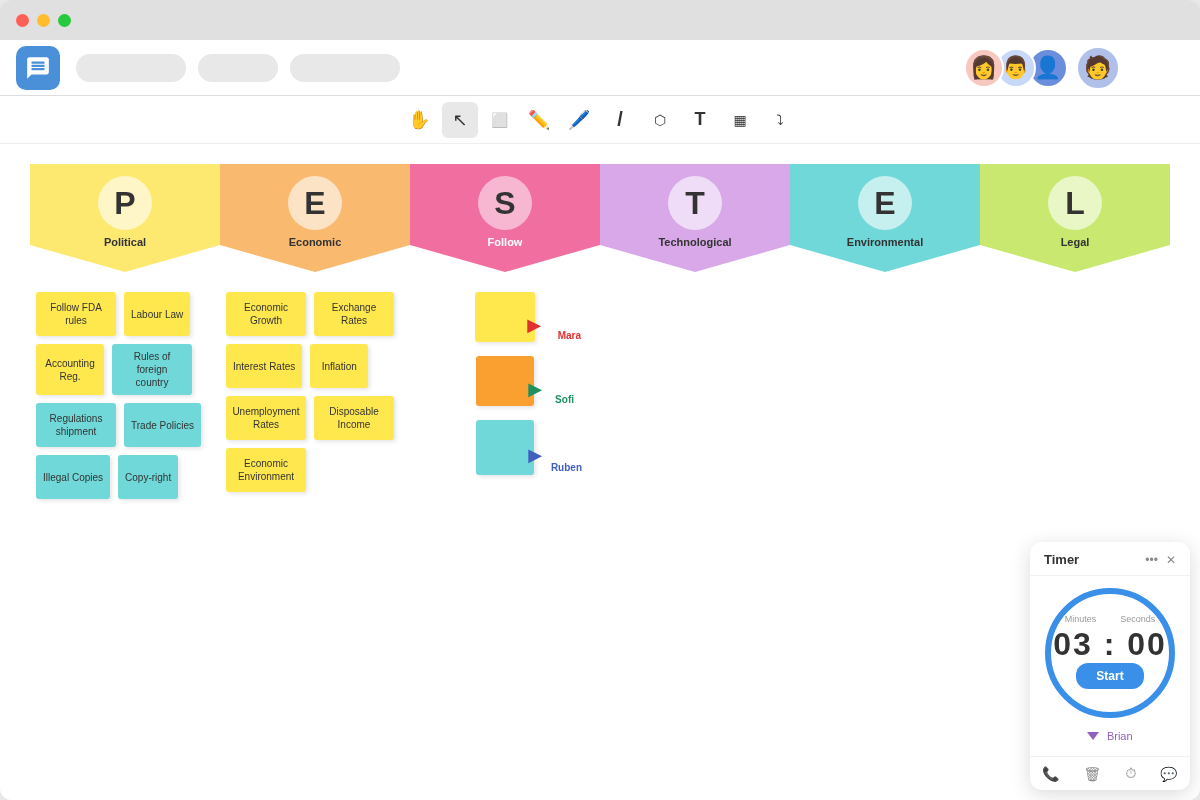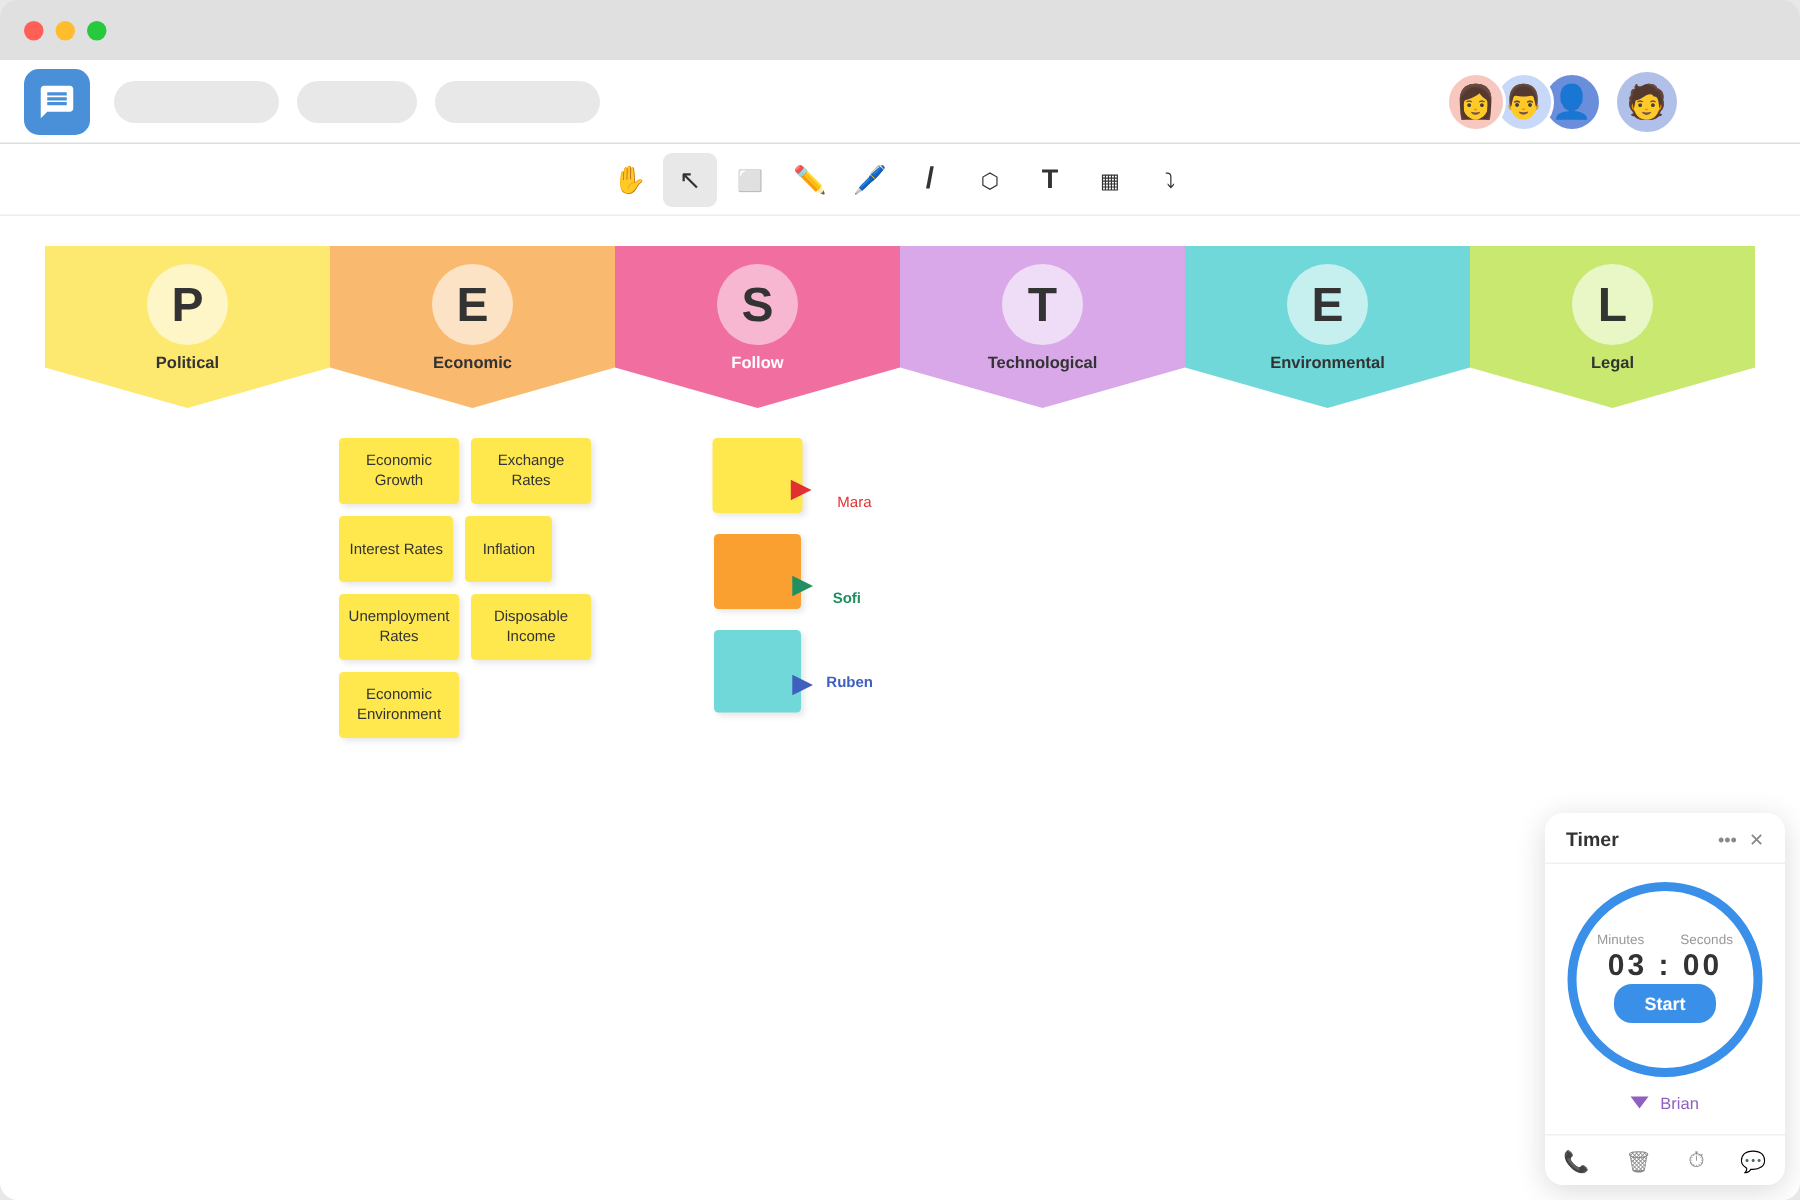--- a/index.html
+++ b/index.html
@@ -67,21 +67,21 @@
 
     
     .timer-widget { position: absolute; bottom: 10px; right: 10px; width: 160px; background: white; border-radius: 12px; box-shadow: 0 4px 20px rgba(0,0,0,0.15); overflow: hidden; }
     .timer-header { display: flex; align-items: center; justify-content: space-between; padding: 10px 14px 8px; border-bottom: 1px solid #f0f0f0; }
     .timer-title { font-size: 13px; font-weight: 600; color: #333; }
     .timer-controls { display: flex; gap: 8px; }
     .timer-ctrl-btn { background: none; border: none; cursor: pointer; color: #888; font-size: 12px; }
     .timer-body { padding: 12px; display: flex; flex-direction: column; align-items: center; }
     .timer-circle { width: 130px; height: 130px; border-radius: 50%; border: 6px solid #3a90e8; display: flex; flex-direction: column; align-items: center; justify-content: center; position: relative; margin-bottom: 8px; }
     .timer-labels { display: flex; gap: 24px; font-size: 9px; color: #999; margin-bottom: 2px; }
-    .timer-display { font-size: 20px; font-weight: bold; color: #333; letter-spacing: 2px; }
+    .timer-display { font-size: 32px; font-weight: bold; color: #333; letter-spacing: 2px; }
     .timer-start-btn { background: #3a90e8; color: white; border: none; border-radius: 12px; padding: 6px 20px; font-size: 12px; font-weight: 600; cursor: pointer; margin-bottom: 4px; }
     .timer-user { font-size: 11px; color: #9060c0; font-weight: 500; margin-top: 44px; }
     .timer-user-cursor { display: inline-block; width: 0; height: 0; border-left: 6px solid transparent; border-right: 6px solid transparent; border-top: 8px solid #9060c0; margin-right: 3px; vertical-align: middle; }
     .timer-footer { border-top: 1px solid #f0f0f0; display: flex; justify-content: space-around; padding: 8px 0; }
     .timer-footer-btn { background: none; border: none; cursor: pointer; color: #888; font-size: 14px; }
   </style>
 </head>
 <body>
 
 <div class="window">
@@ -131,20 +131,30 @@
 
       <div class="pestel-col col-political">
         <div class="col-header">
           <div class="col-header-shape" style="background:#fde870; clip-path: polygon(0 0, 100% 0, 100% 75%, 50% 100%, 0 75%); padding: 12px 10px 24px;">
             <div class="col-circle">
               <span class="col-letter">P</span>
             </div>
             <span class="col-name">Political</span>
           </div>
         </div>
+        <div class="notes-area">
+          <div class="note note-yellow">Follow FDA rules</div>
+          <div class="note note-yellow">Labour Law</div>
+          <div class="note note-yellow" style="width:68px;">Accounting Reg.</div>
+          <div class="note note-cyan">Rules of foreign country</div>
+          <div class="note note-cyan">Regulations shipment</div>
+          <div class="note note-cyan">Trade Policies</div>
+          <div class="note note-cyan">Illegal Copies</div>
+          <div class="note note-cyan">Copy-right</div>
+        </div>
       </div>
 
       <div class="pestel-col col-economic">
         <div class="col-header">
           <div class="col-header-shape" style="background:#f9b96e; clip-path: polygon(0 0, 100% 0, 100% 75%, 50% 100%, 0 75%); padding: 12px 10px 24px;">
             <div class="col-circle">
               <span class="col-letter">E</span>
             </div>
             <span class="col-name">Economic</span>
           </div>
@@ -166,33 +176,33 @@
             <div class="col-circle" style="background: rgba(255,255,255,0.5);">
               <span class="col-letter">S</span>
             </div>
             <span class="col-name" style="color:white;">Follow</span>
           </div>
         </div>
         <div class="social-note-area">
 
           <div class="social-note-wrapper">
             <div class="note note-yellow" style="width:60px; height:50px;"></div>
-            <span style="position:absolute; right:-46px; top:38px; color:#e03030; font-size:10px; font-weight:normal;margin-left:21px;">Mara</span>
+            <span style="position:absolute; right:-46px; top:38px; color:#e03030; font-size:10px; font-weight:bold;margin-left:21px;">Mara</span>
             <span style="position:absolute; right:-6px; top:22px; color:#e03030; font-size:18px;">▶</span>
           </div>
 
           <div class="social-note-wrapper">
             <div class="note note-orange" style="width:55px; height:50px;"></div>
             <span style="position:absolute; right:-40px; top:38px; color:#209060; font-size:10px; font-weight:bold;">Sofi</span>
             <span style="position:absolute; right:-8px; top:22px; color:#209060; font-size:18px;">▶</span>
           </div>
 
           <div class="social-note-wrapper">
             <div class="note" style="background:#70d8d8; width:55px; height:55px;"></div>
-            <span style="position:absolute; right:-48px; top:30px; color:#4060c0; font-size:10px; font-weight:bold;text-align:right;">Ruben</span>
+            <span style="position:absolute; right:-48px; top:42px; color:#4060c0; font-size:10px; font-weight:bold;text-align:right;">Ruben</span>
             <span style="position:absolute; right:-8px; top:24px; color:#4060c0; font-size:18px;">▶</span>
           </div>
         </div>
       </div>
 
       <div class="pestel-col col-technological">
         <div class="col-header">
           <div class="col-header-shape" style="background:#d8a8e8; clip-path: polygon(0 0, 100% 0, 100% 75%, 50% 100%, 0 75%); padding: 12px 10px 24px;">
             <div class="col-circle">
               <span class="col-letter">T</span>

